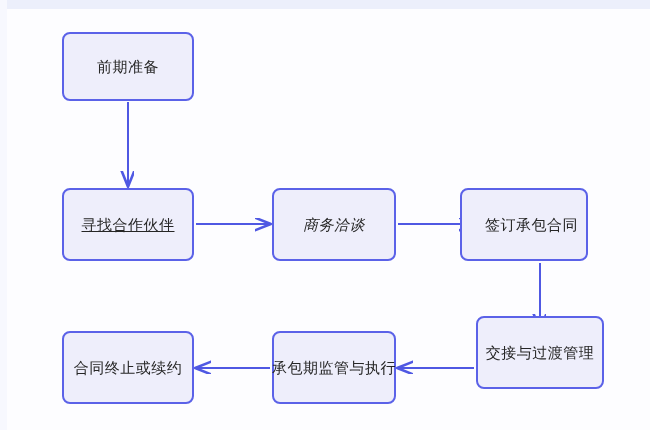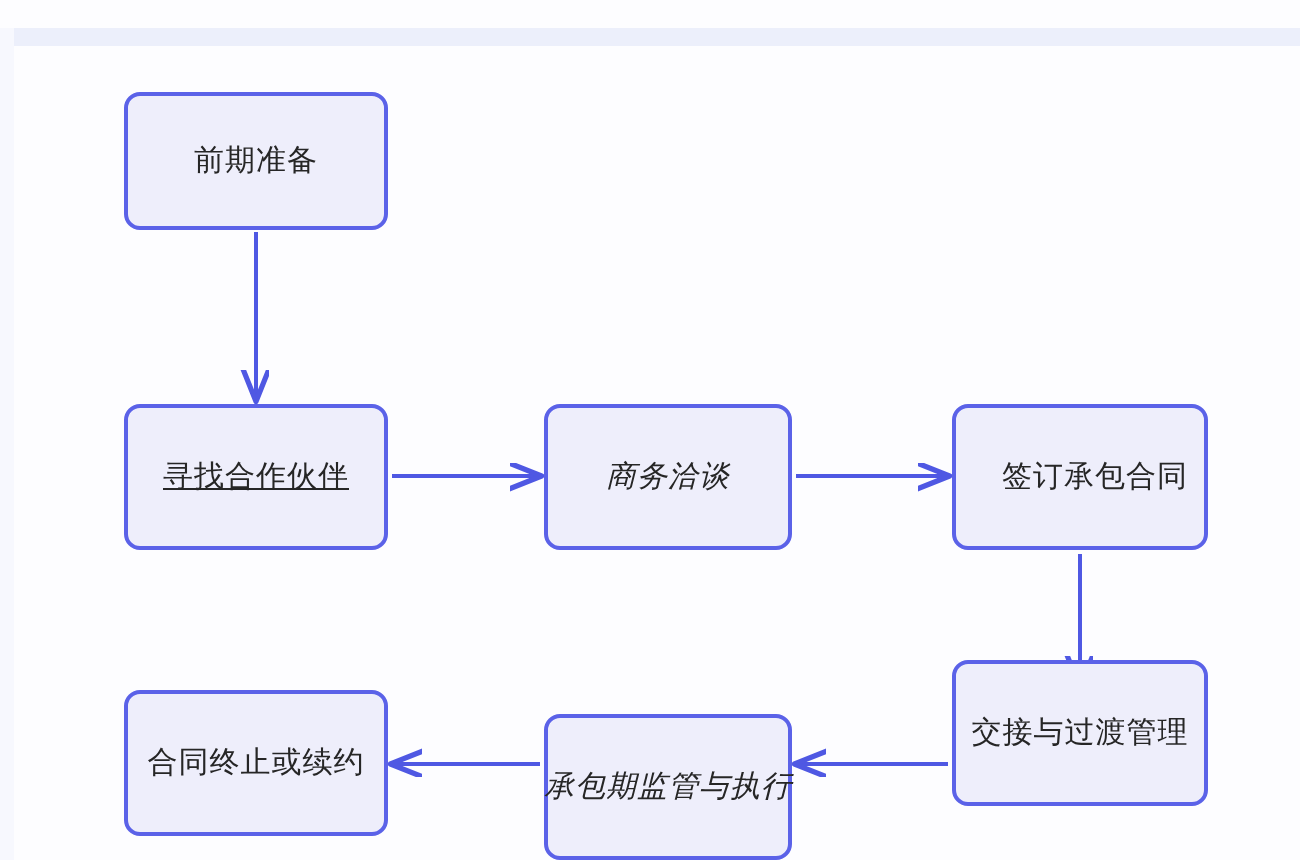--- a/index.html
+++ b/index.html
@@ -11,21 +11,20 @@
     height: 430px;
     background: #fdfdff;
     font-family: "Liberation Sans", "DejaVu Sans", sans-serif;
     overflow: hidden;
   }
   #canvas {
     position: relative;
     width: 650px;
     height: 308px;
     background: #fdfdff;
-    margin-top: 14px;
   }
   .top-band {
     position: absolute;
     left: 0;
     top: 0;
     width: 650px;
     height: 9px;
     background: #eceffb;
   }
   .left-band {
@@ -84,26 +83,26 @@
   <div id="node-layer">
       <div class="node" style="left: 62px; top: 32px; width: 132px; height: 69px;">
         <span>前期准备</span>
       </div>
       <div class="node" style="left: 62px; top: 188px; width: 132px; height: 73px; text-decoration: underline;">
         <span>寻找合作伙伴</span>
       </div>
       <div class="node" style="left: 272px; top: 188px; width: 124px; height: 73px; font-style: italic;">
         <span>商务洽谈</span>
       </div>
-      <div class="node" style="left: 476px; top: 188px; width: 128px; height: 73px; padding-left: 15px;">
+      <div class="node" style="left: 460px; top: 188px; width: 128px; height: 73px; padding-left: 15px;">
         <span>签订承包合同</span>
       </div>
       <div class="node" style="left: 476px; top: 316px; width: 128px; height: 73px;">
         <span>交接与过渡管理</span>
       </div>
-      <div class="node" style="left: 272px; top: 343px; width: 124px; height: 73px; font-style: italic;">
+      <div class="node" style="left: 272px; top: 331px; width: 124px; height: 73px;">
         <span>承包期监管与执行</span>
       </div>
       <div class="node" style="left: 62px; top: 331px; width: 132px; height: 73px;">
         <span>合同终止或续约</span>
       </div>
     </div>
 </div>
 
 </body></html>

